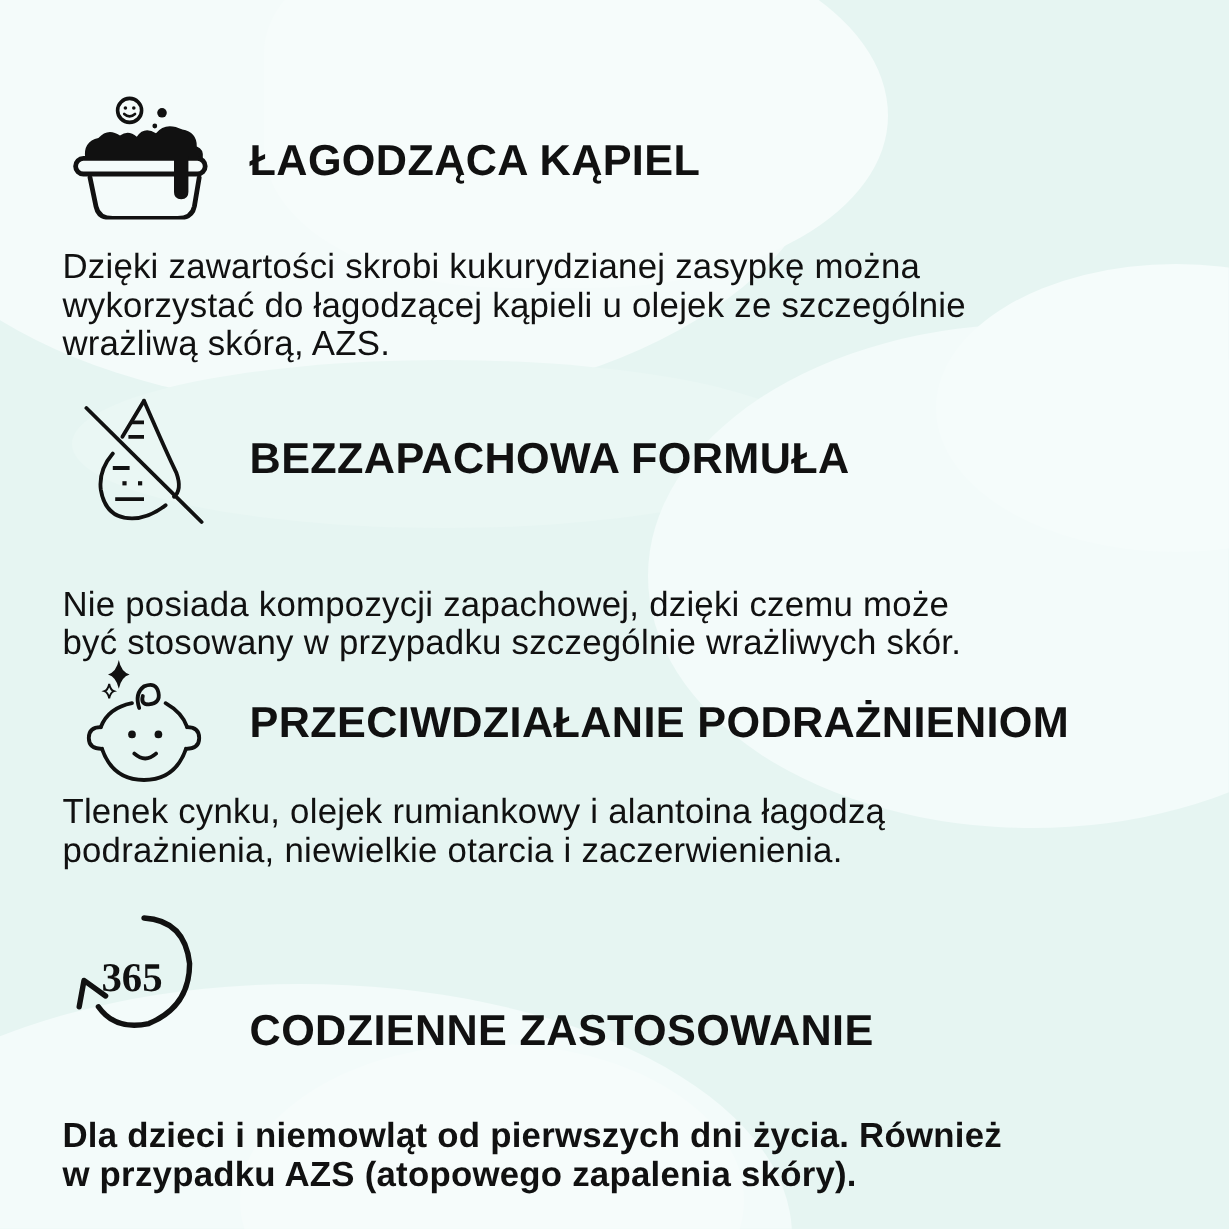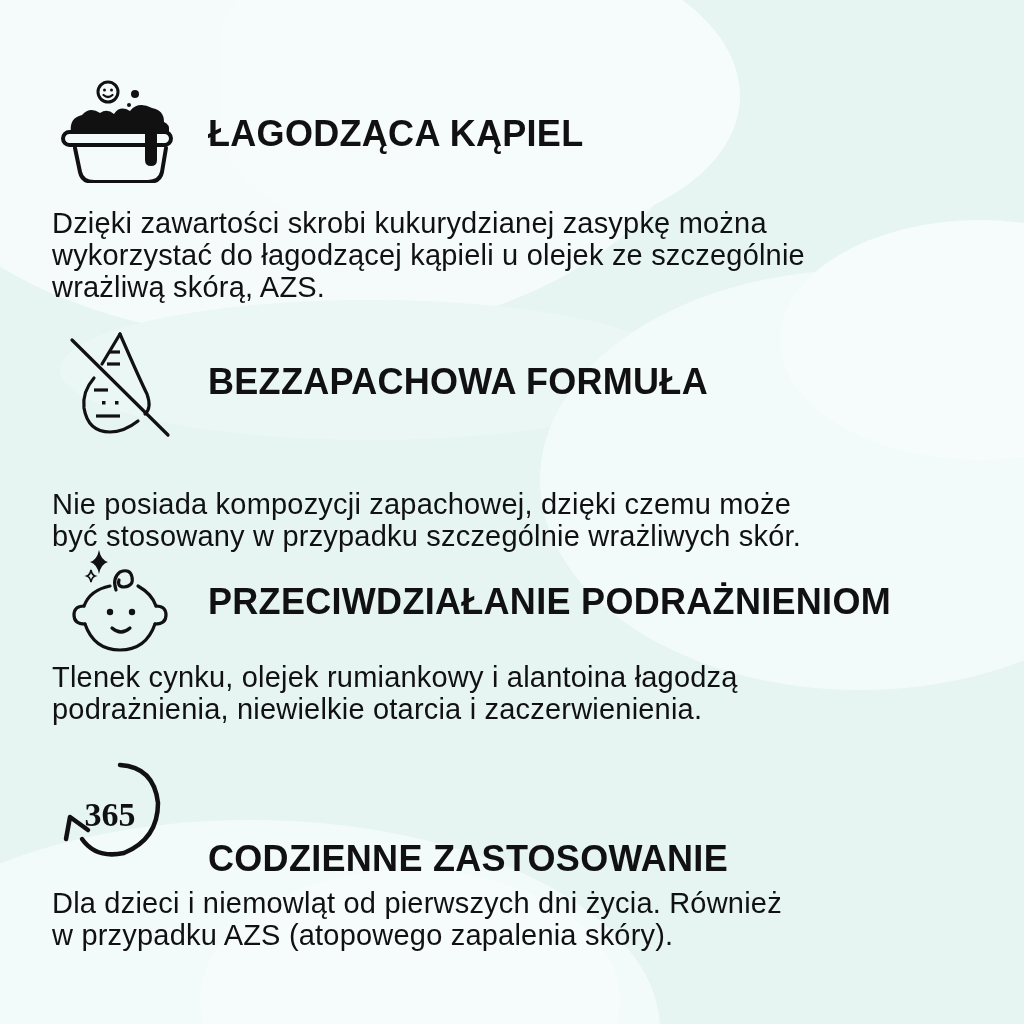--- a/index.html
+++ b/index.html
@@ -124,15 +124,15 @@
 <div class="item" style="top:0;">
   <div class="icon" style="top:755px;">
     <svg width="130" height="115" viewBox="0 0 130 115">
       <path d="M68 10 Q102 12 106 48 Q106 84 72 98 Q44 104 30 84" fill="none" stroke="#111" stroke-width="4.5" stroke-linecap="round"></path>
       <path d="M14 84 L18 62 L36 75" fill="none" stroke="#111" stroke-width="4.5" stroke-linecap="round" stroke-linejoin="round"></path>
       <line x1="18" y1="62" x2="30" y2="84" stroke="#111" stroke-width="0"></line>
       <text x="58" y="71" text-anchor="middle" font-family="'Liberation Serif', 'DejaVu Serif', serif" font-size="34" fill="#111">365</text>
     </svg>
   </div>
   <div class="title" style="top:837px;">CODZIENNE ZASTOSOWANIE</div>
-  <div class="desc" style="top:887px;">Dla dzieci i niemowląt od pierwszych dni życia. Również
+  <div class="desc" style="top:931px;font-weight:bold;">Dla dzieci i niemowląt od pierwszych dni życia. Również
 w przypadku AZS (atopowego zapalenia skóry).</div>
 </div>
 
 </body></html>

